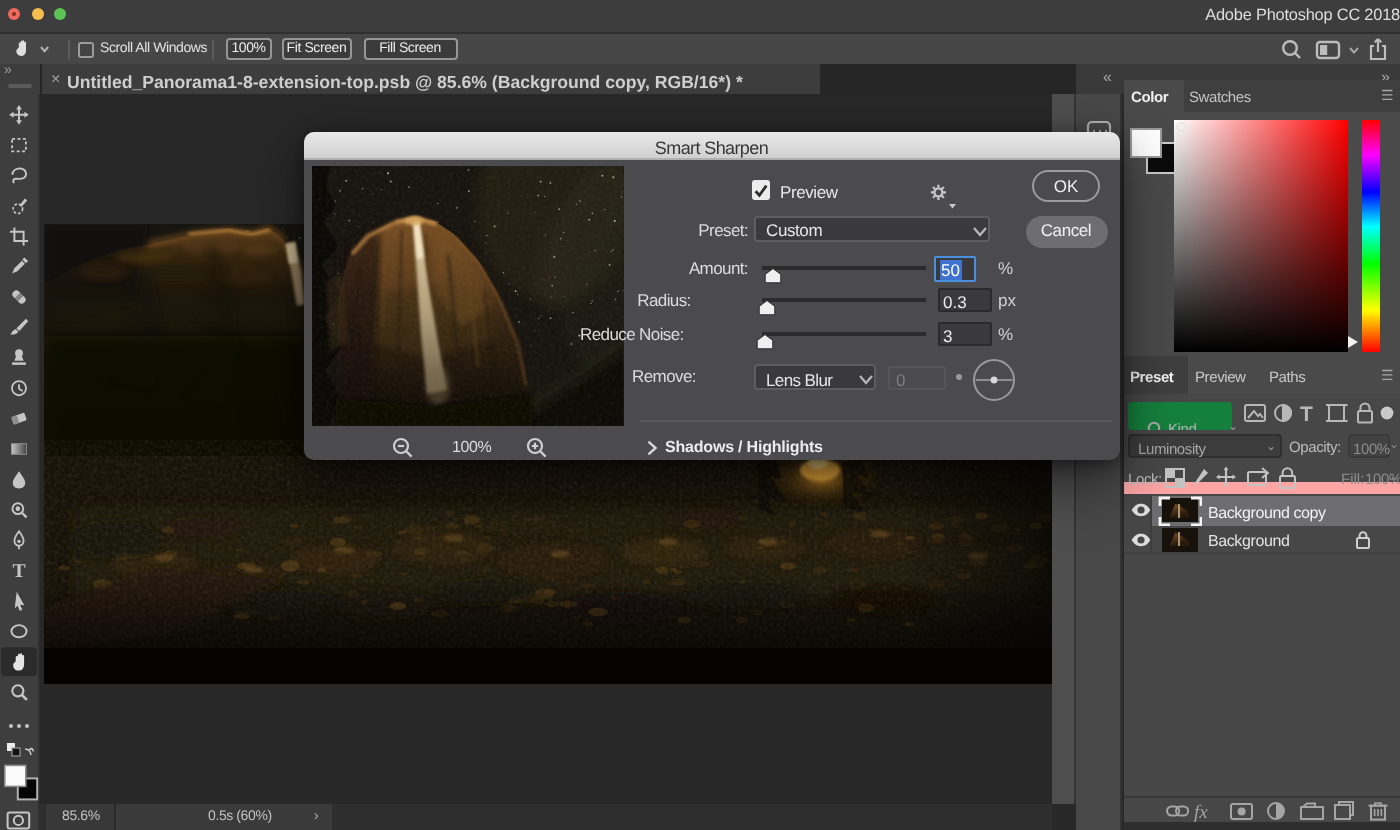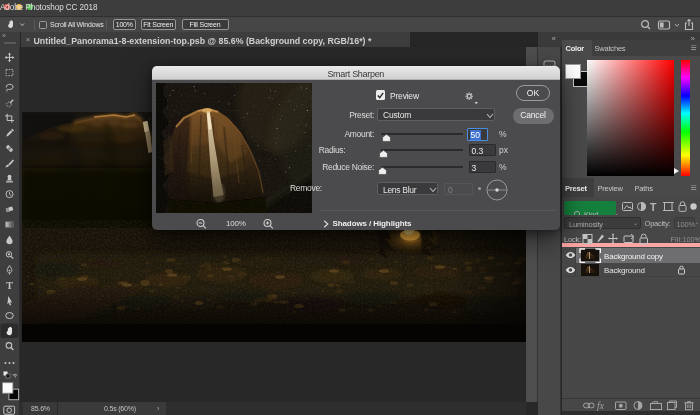--- a/index.html
+++ b/index.html
@@ -6,21 +6,21 @@
 .abs{position:absolute}
 #stage{position:relative;width:700px;height:415px}
 .t7{font-size:7px;letter-spacing:-0.2px;color:#d6d6d6;white-space:nowrap}
 </style></head><body>
 <div id="stage">
 <div class="abs" style="left:0;top:0;width:700px;height:15.5px;background:#3d3d3d">
 <div class="abs" style="left:4.2px;top:4.2px;width:6px;height:6px;border-radius:50%;background:#f16a5d"></div>
 <div class="abs" style="left:5.9px;top:5.9px;width:2.6px;height:2.6px;border-radius:50%;background:#7e2d26"></div>
 <div class="abs" style="left:15.9px;top:4.2px;width:6px;height:6px;border-radius:50%;background:#f6be4f"></div>
 <div class="abs" style="left:27.3px;top:4.2px;width:6px;height:6px;border-radius:50%;background:#5bc454"></div>
-<div class="abs" style="left:0;top:3.2px;width:700px;text-align:left;font-size:8.2px;letter-spacing:-0.1px;color:#dedede">Adobe Photoshop CC 2018</div>
+<div class="abs" style="left:0;top:3.2px;width:700px;text-align:right;font-size:8.2px;letter-spacing:-0.1px;color:#dedede">Adobe Photoshop CC 2018</div>
 </div>
     <div class="abs" style="left:0;top:15.5px;width:700px;height:16px;background:#464646;border-top:1px solid #2f2f2f">
       <svg class="abs" style="left:6px;top:2.5px" width="24" height="11" viewBox="0 0 24 11">
 <path d="M2.2,6 L3.4,4.8 L3.4,2.9 C3.4,2.1 4.3,2.1 4.3,2.9 L4.3,2 C4.3,1.2 5.2,1.2 5.2,2 L5.2,1.7 C5.2,0.9 6.1,0.9 6.1,1.7 L6.1,2.4 C6.1,1.7 7,1.7 7,2.6 L7,6 C7,8 5.9,9 4.5,9 C3.3,9 2.7,8.2 2.2,7.3 Z" fill="#dedede"></path>
 <path d="M14.5,4.5 l1.8,2.1 1.8,-2.1" stroke="#b5b5b5" stroke-width="1" fill="none"></path>
 </svg>
       <div class="abs" style="left:33.5px;top:3px;width:1px;height:10px;background:#5b5b5b"></div>
       <div class="abs" style="left:38.5px;top:4px;width:8px;height:8px;border:1px solid #9b9b9b;border-radius:1.5px;background:#434343"></div>
       <div class="abs t7" style="left:50px;top:4.5px;color:#e3e3e3">Scroll All Windows</div>
       <div class="abs" style="left:106px;top:3px;width:1px;height:10px;background:#5b5b5b"></div>
@@ -500,21 +500,21 @@
 </div>
     <div class="abs" style="left:561.5px;top:215px;width:138.5px;height:16px;background:#474747">
 <div class="abs" style="left:2.5px;top:2px;width:77px;height:11.5px;background:#3c3c3c;border:1px solid #2f2f2f;border-radius:2px">
 <span class="abs" style="left:4px;top:1.5px;color:#a6a6a6;font-size:7.5px;letter-spacing:-0.2px">Luminosity</span>
 <span class="abs" style="left:68px;top:0.5px;color:#999;font-size:6px">⌄</span>
 </div>
 <div class="abs" style="left:83px;top:3.5px;color:#bdbdbd;font-size:7.5px;letter-spacing:-0.2px">Opacity:</div>
 <div class="abs" style="left:112px;top:2px;width:21px;height:11.5px;border:1px solid #3a3a3a;border-radius:2px;background:#424242;color:#8d8d8d;font-size:7.5px;letter-spacing:-0.2px;padding:1.5px 0 0 2px">100%</div>
 <span class="abs" style="left:133px;top:2.5px;color:#888;font-size:6px">⌄</span>
 </div>
-    <div class="abs" style="left:561.5px;top:231px;width:140px;height:16px;background:#474747;border-bottom:4px solid #fca5a5">
+    <div class="abs" style="left:561.5px;top:231px;width:140px;height:16px;background:#474747;border-bottom:6px solid #fca5a5">
 <div class="abs" style="left:2.5px;top:3.5px;color:#bdbdbd;font-size:7.5px;letter-spacing:-0.2px">Lock:</div>
 <svg class="abs" style="left:20px;top:2px" width="66" height="12" viewBox="0 0 66 12">
 <g stroke="#c3c3c3" stroke-width="1" fill="none">
 <path d="M1,1.5 h4.5 v4.5 h4.5 v4.5 h-4.5 v-4.5 h-4.5 Z" fill="#c3c3c3" stroke="none"></path>
 <rect x="1" y="1.5" width="9" height="9"></rect>
 <path d="M20,1.5 L22,3.5 L17.5,8 L15.5,9.5 L16,7.5 Z" fill="#c3c3c3" stroke="none"></path>
 <path d="M31,1.5 L31,9.5 M27,5.5 L35,5.5" stroke-width="1.1"></path>
 <path d="M31,0.2 L29.8,2 L32.2,2 Z M31,10.8 L29.8,9 L32.2,9 Z M26,5.5 L27.8,4.3 L27.8,6.7 Z M36,5.5 L34.2,4.3 L34.2,6.7 Z" fill="#c3c3c3" stroke="none"></path>
 <rect x="42" y="3" width="9" height="6.5" rx="0.8"></rect>
           <path d="M49,1 l3,2.5 -3,2.5" stroke-width="0.9"></path>
@@ -814,29 +814,29 @@
     <div class="abs" style="left:469.5px;top:129.6px;background:#3f72cf;color:#fff;font-size:8.5px;padding:0 1px 0.5px 1px">50</div>
     <div class="abs" style="left:499px;top:129.1px;font-size:8.5px;color:#d2d2d2">%</div>
     <div class="abs" style="left:290px;top:145.3px;width:84px;text-align:center;font-size:8.5px;letter-spacing:-0.3px;color:#dcdcdc;white-space:nowrap">Radius:</div>
     <div class="abs" style="left:380.5px;top:149.3px;width:82px;height:1.5px;background:#2b2b2b"></div>
     <svg class="abs" style="left:379.0px;top:149.8px" width="9" height="8" viewBox="0 0 9 8">
       <path d="M4.5,0.3 L8.4,3.2 L8.4,7.4 L0.6,7.4 L0.6,3.2 Z" fill="#efefef" stroke="#2a2a2a" stroke-width="0.5"></path>
     </svg>
     <div class="abs" style="left:468.5px;top:144.3px;width:27.5px;height:12px;background:#3a3a3c;border:1px solid #2a2a2a;border-radius:1px"></div>
     <div class="abs" style="left:471.5px;top:145.8px;color:#ececec;font-size:8.5px">0.3</div>
     <div class="abs" style="left:499px;top:145.3px;font-size:8.5px;color:#d2d2d2">px</div>
-    <div class="abs" style="left:290px;top:162.0px;width:84px;text-align:right;font-size:8.5px;letter-spacing:-0.3px;color:#dcdcdc;white-space:nowrap">Reduce Noise:</div>
+    <div class="abs" style="left:290px;top:162.0px;width:84px;text-align:left;font-size:8.5px;letter-spacing:-0.3px;color:#dcdcdc;white-space:nowrap">Reduce Noise:</div>
     <div class="abs" style="left:380.5px;top:166.0px;width:82px;height:1.5px;background:#2b2b2b"></div>
     <svg class="abs" style="left:378.0px;top:166.5px" width="9" height="8" viewBox="0 0 9 8">
       <path d="M4.5,0.3 L8.4,3.2 L8.4,7.4 L0.6,7.4 L0.6,3.2 Z" fill="#efefef" stroke="#2a2a2a" stroke-width="0.5"></path>
     </svg>
     <div class="abs" style="left:468.5px;top:161.0px;width:27.5px;height:12px;background:#3a3a3c;border:1px solid #2a2a2a;border-radius:1px"></div>
     <div class="abs" style="left:471.5px;top:162.5px;color:#ececec;font-size:8.5px">3</div>
     <div class="abs" style="left:499px;top:162.0px;font-size:8.5px;color:#d2d2d2">%</div>
-    <div class="abs" style="left:290px;top:183px;width:84px;text-align:left;font-size:8.5px;letter-spacing:-0.3px;color:#dcdcdc">Remove:</div>
+    <div class="abs" style="left:290px;top:183px;width:84px;text-align:center;font-size:8.5px;letter-spacing:-0.3px;color:#dcdcdc">Remove:</div>
 <div class="abs" style="left:377px;top:182px;width:61px;height:13px;background:#3a3a3c;border:1px solid #5e5e60;border-radius:2px">
 <div class="abs" style="left:5px;top:1.5px;color:#e6e6e6;font-size:8.5px;letter-spacing:-0.3px">Lens Blur</div>
 <svg class="abs" style="left:51px;top:4px" width="8" height="6" viewBox="0 0 8 6">
         <path d="M1,1 L4,4.5 L7,1" stroke="#b8b8b8" stroke-width="1.1" fill="none"></path>
       </svg>
 </div>
 <div class="abs" style="left:444px;top:182.5px;width:28.5px;height:12px;border:1px solid #555557;border-radius:1px;color:#7e7e7e;font-size:8.5px;padding:1.5px 0 0 3px">0</div>
 <div class="abs" style="left:477.5px;top:186.5px;width:3px;height:3px;border-radius:50%;background:#9a9a9a"></div>
 <svg class="abs" style="left:485.5px;top:178.5px" width="22" height="22" viewBox="0 0 22 22">
 <circle cx="11" cy="11" r="10" fill="none" stroke="#9a9a9a" stroke-width="1"></circle>

